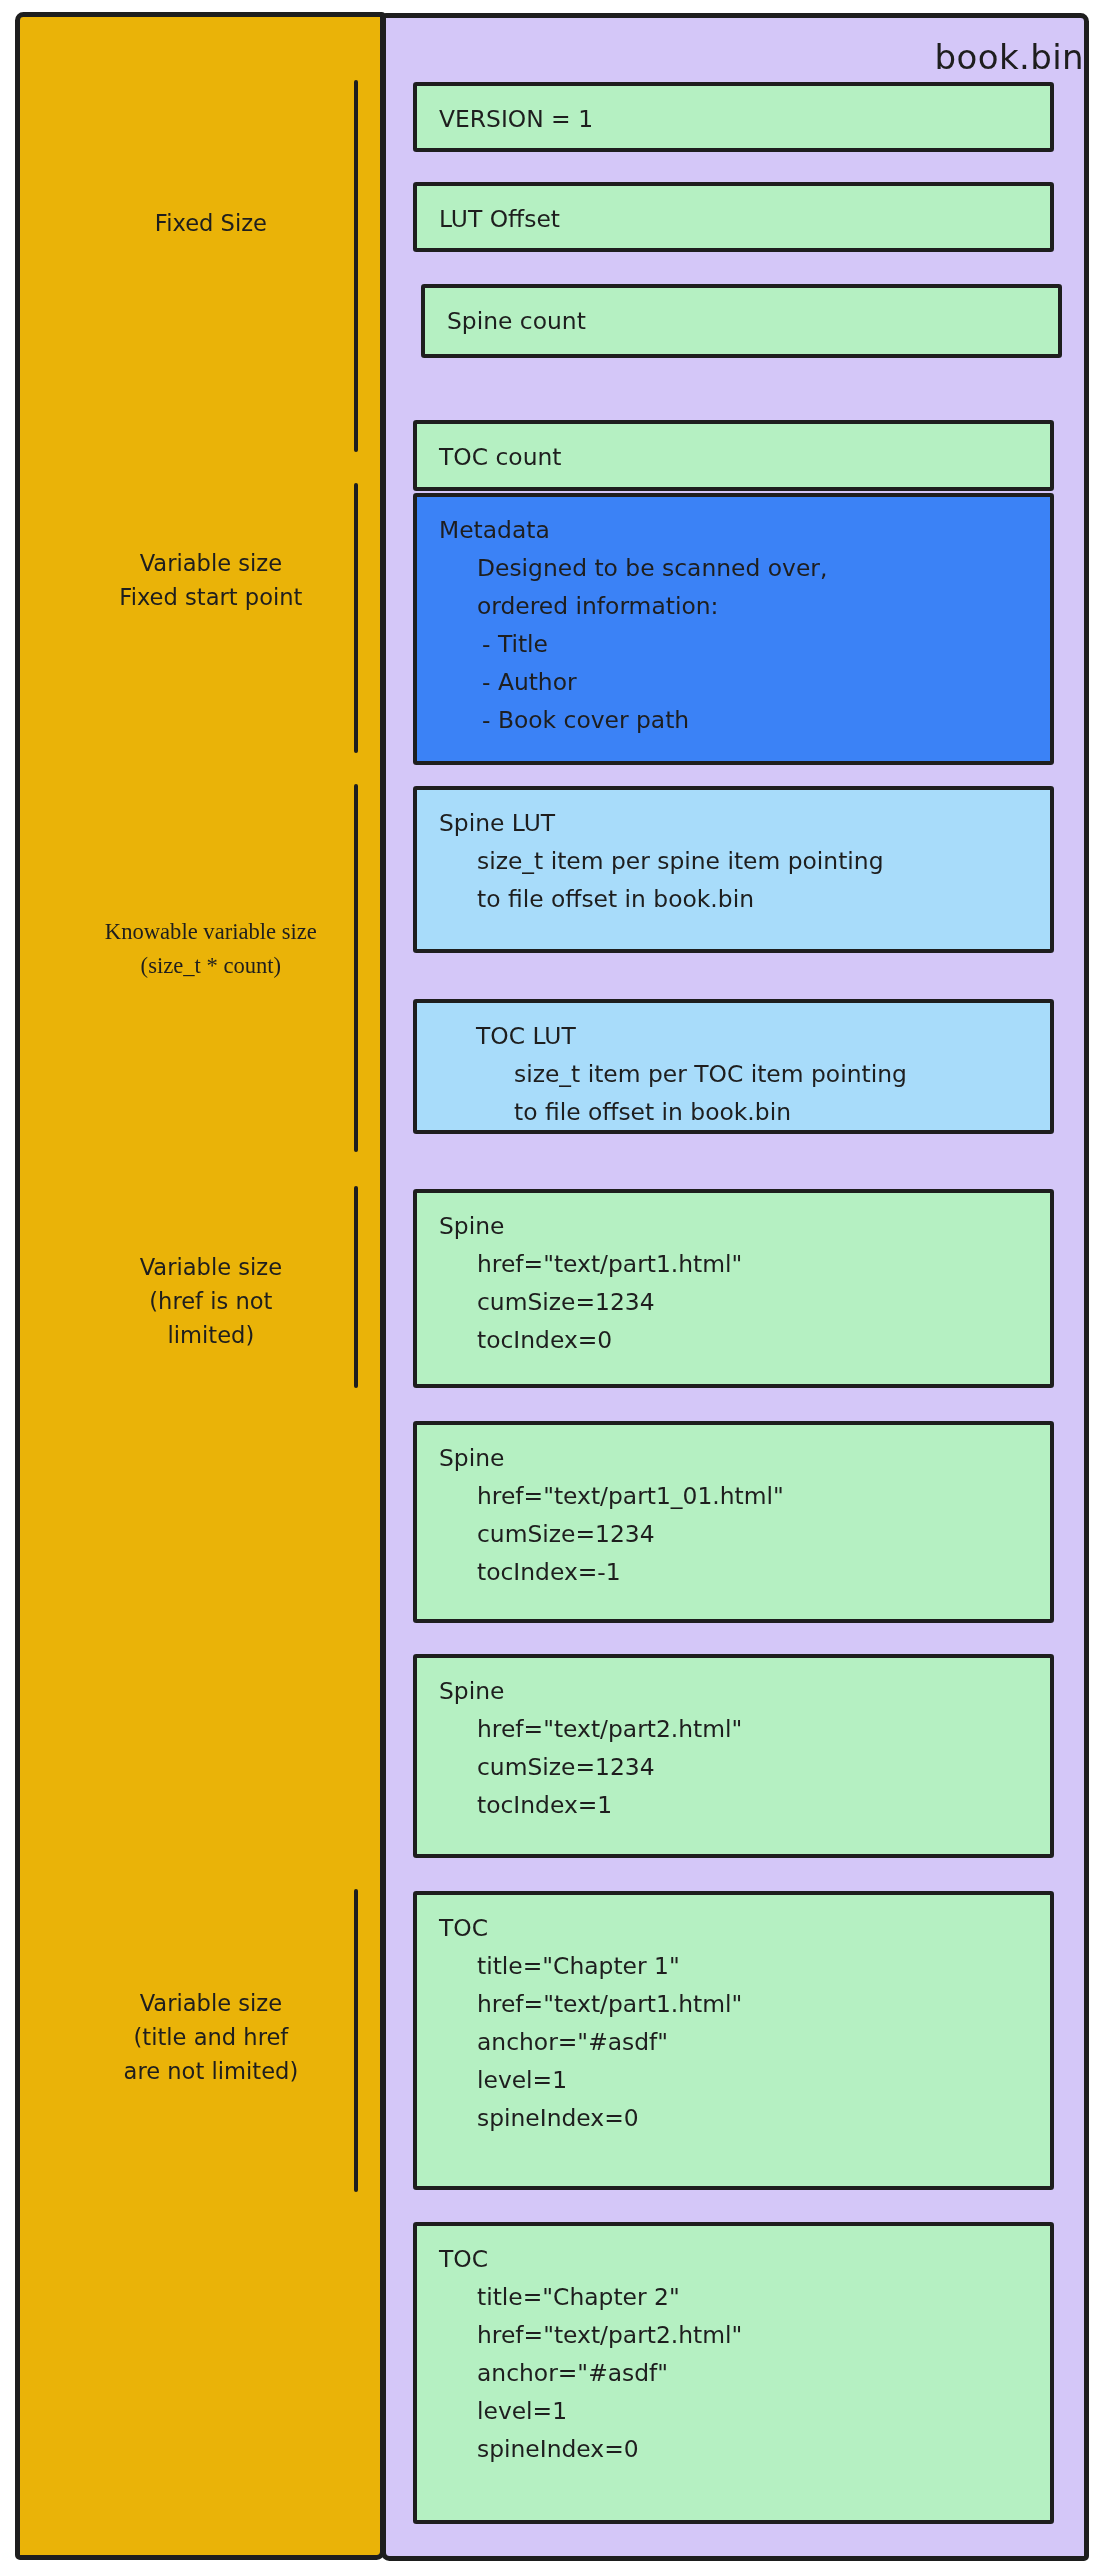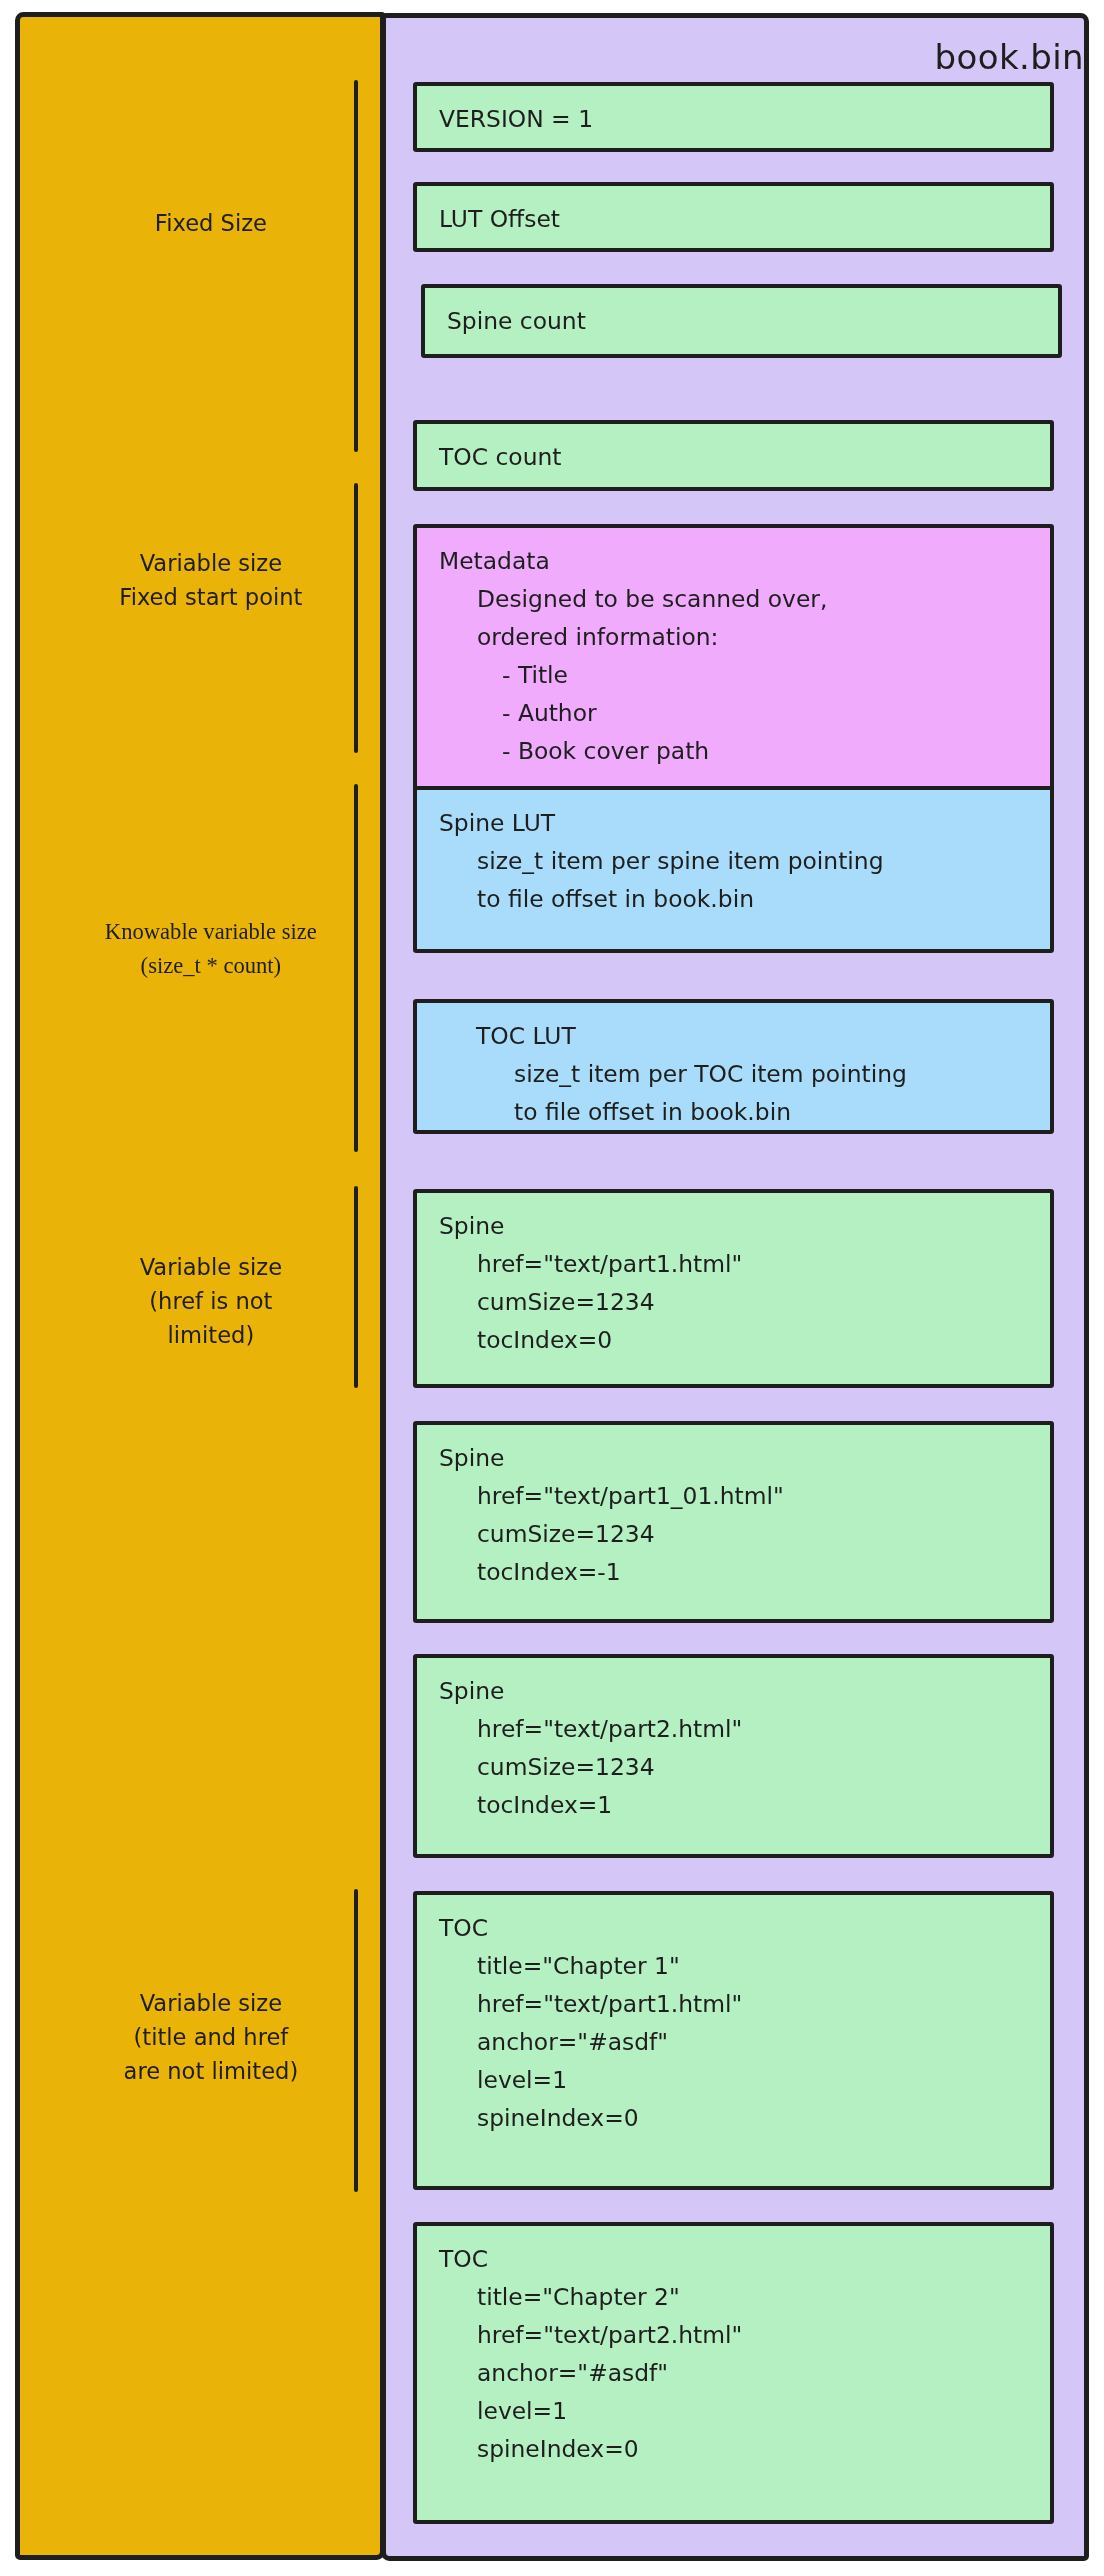--- a/index.html
+++ b/index.html
@@ -8,25 +8,25 @@
   .panel{position:absolute;box-sizing:border-box;border:5px solid #1e1e1e;}
   .left-panel{left:15px;top:11.7px;width:370px;height:2548px;background:#eab308;
               border-radius:8.4px 3.3px 8.4px 5px;}
   .right-panel{left:381px;top:13.4px;width:708px;height:2548px;background:#d4c7f8;
                border-radius:5px 8.4px 5px 8.4px;}
   .bin-title{position:absolute;top:18.4px;left:0;width:100%;text-align:right;
              font-size:34px;font-weight:500;letter-spacing:0.4px;}
   .box{position:absolute;box-sizing:border-box;left:27px;width:641px;
        border:4.2px solid #1e1e1e;border-radius:3.3px;padding:13.4px 0 0 0;}
   .box.green{background:#b5f0c2;}
-  .box.yellow{background:#f0abfc;margin-top:31px;}
+  .box.yellow{background:#3b82f6;}
   .box.blue{background:#a8dcfa;}
   .ln{font-size:23.4px;line-height:38px;padding-left:22px;white-space:nowrap;}
   .ln.i1{padding-left:60px;}
-  .ln.i2{padding-left:85px;}
+  .ln.i2{padding-left:65px;}
   .bracket{position:absolute;left:334px;width:4.2px;background:#1e1e1e;border-radius:2.5px;}
   .label{position:absolute;left:23.4px;width:335px;text-align:center;
          font-size:22.6px;line-height:34px;}
 </style>
 </head>
 <body>
 
 <div class="canvas">
 
   <div class="panel left-panel">

